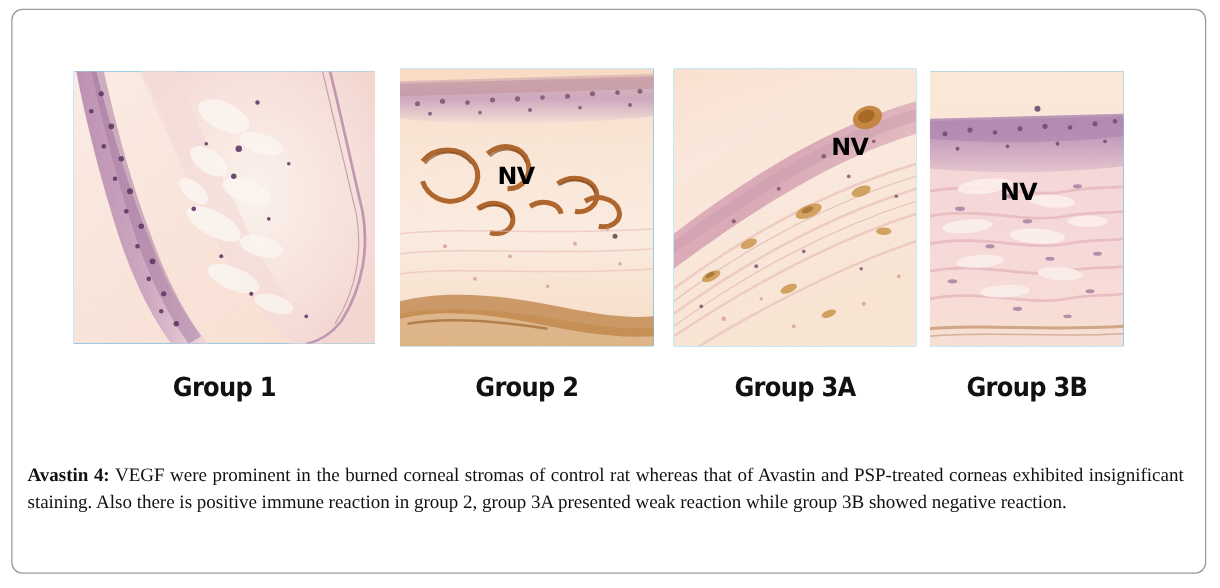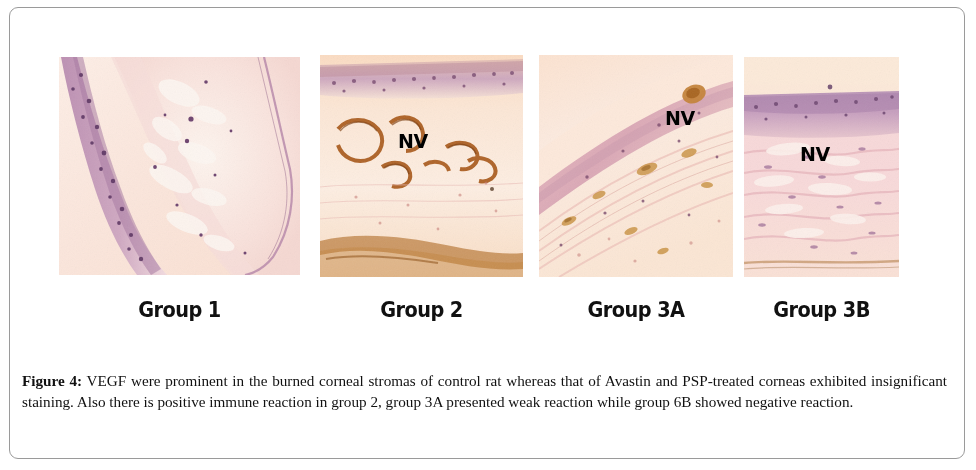--- a/index.html
+++ b/index.html
@@ -425,15 +425,15 @@
 
   </div>
 
   <div class="group-labels">
     <div class="group-label" style="left:49px; width:241px;">Group 1</div>
     <div class="group-label" style="left:310px; width:203px;">Group 2</div>
     <div class="group-label" style="left:529px; width:194px;">Group 3A</div>
     <div class="group-label" style="left:734px; width:155px;">Group 3B</div>
   </div>
 
-  <div class="caption"><b>Figure 4:</b> <span>VEGF were prominent in the burned corneal stromas of control rat whereas that of Avastin and PSP-treated corneas exhibited insignificant staining. Also there is positive immune reaction in group 2, group 3A presented weak reaction while group 6B showed negative reaction.</span></div>
+  <div class="caption"><b>Avastin 4:</b> <span>VEGF were prominent in the burned corneal stromas of control rat whereas that of Avastin and PSP-treated corneas exhibited insignificant staining. Also there is positive immune reaction in group 2, group 3A presented weak reaction while group 3B showed negative reaction.</span></div>
 
 </div>
 
 </body></html>

